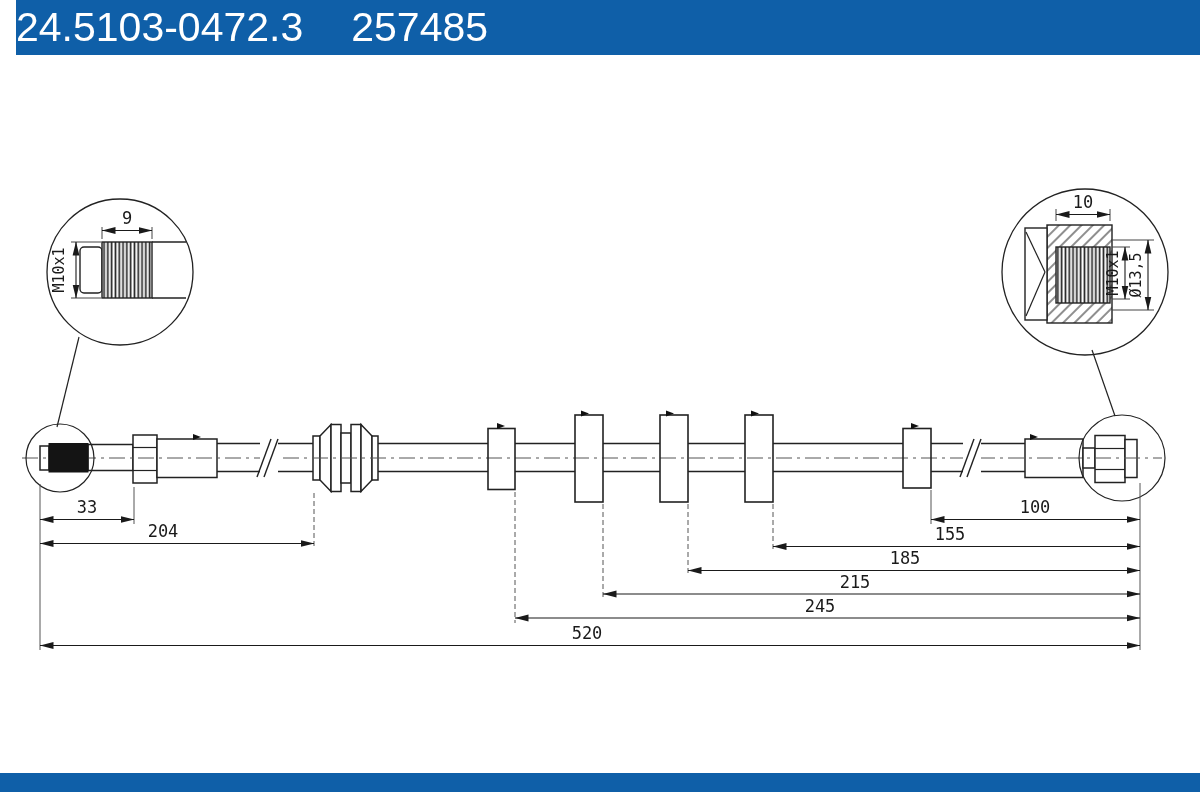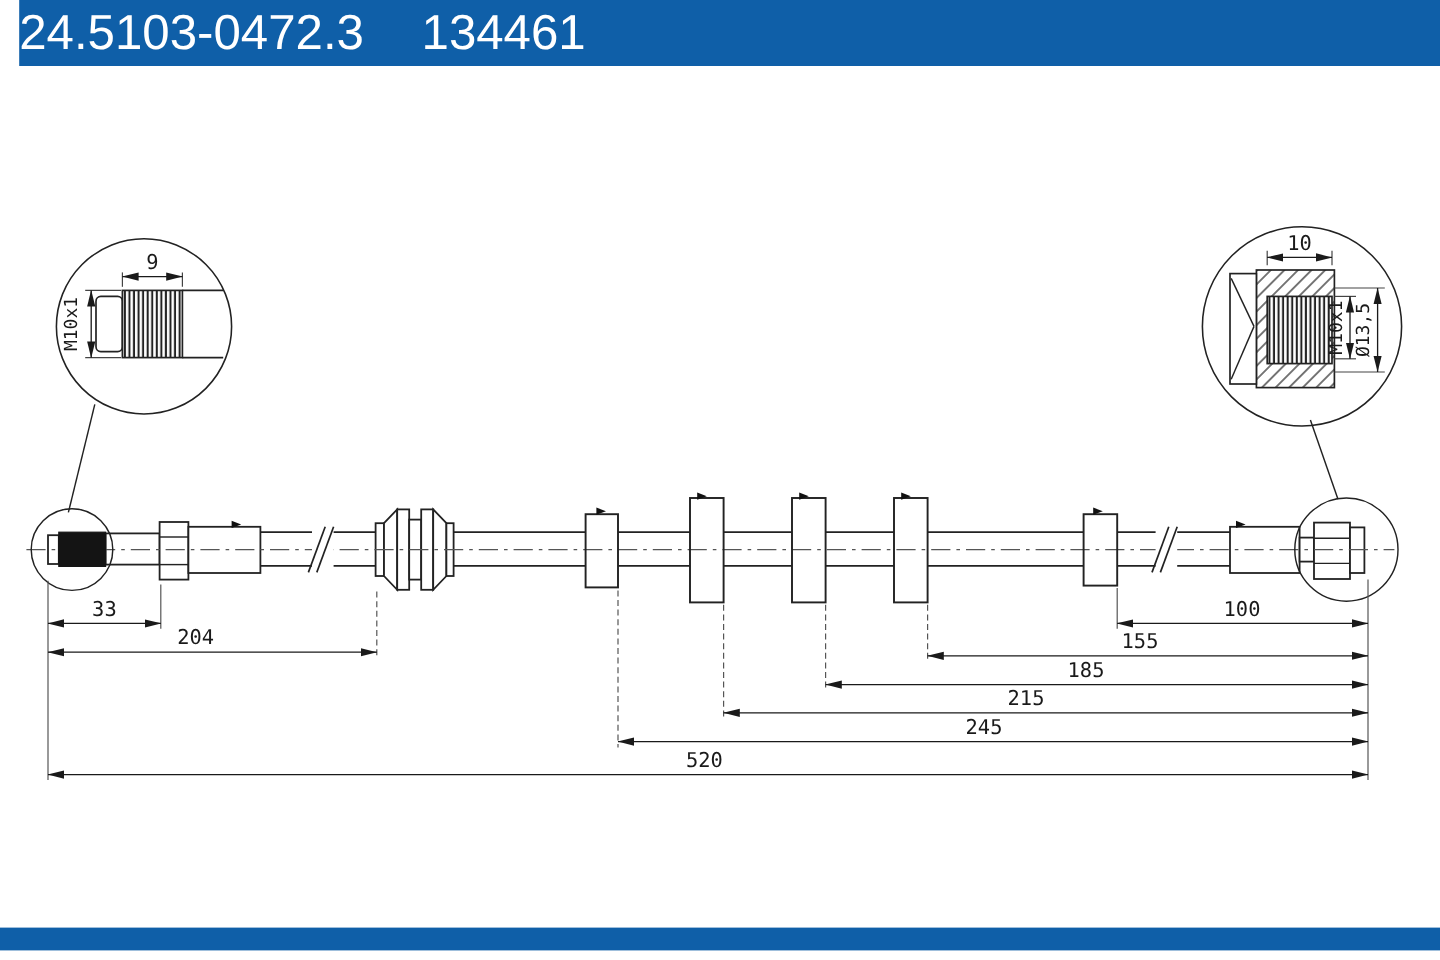--- a/index.html
+++ b/index.html
@@ -13,21 +13,21 @@
              background:#0F5FA8;}
   svg.drawing{position:absolute;left:0;top:0;width:1200px;height:800px;}
   .dimtxt{font-family:"DejaVu Sans Mono", monospace;font-size:17px;fill:#1a1a1a;}
   .dimtxt-sm{font-family:"DejaVu Sans Mono", monospace;font-size:15px;fill:#1a1a1a;}
 </style>
 </head>
 <body>
 
 <header class="titlebar">
   <span>24.5103-0472.3</span>
-  <span>134461</span>
+  <span>257485</span>
 </header>
 
 <svg class="drawing" viewBox="0 0 1200 800">
   <defs>
     <marker id="arr" viewBox="0 0 14 8" refX="13.5" refY="4" markerWidth="14" markerHeight="8" markerUnits="userSpaceOnUse" orient="auto-start-reverse">
       <path d="M13.8,4 L0,0.6 L0,7.4 Z" fill="#1a1a1a"></path>
     </marker>
     <pattern id="vt" width="3.8" height="6" patternUnits="userSpaceOnUse">
       <rect width="3.8" height="6" fill="#ffffff"></rect>
       <rect x="0.6" width="1.7" height="6" fill="#222222"></rect>

